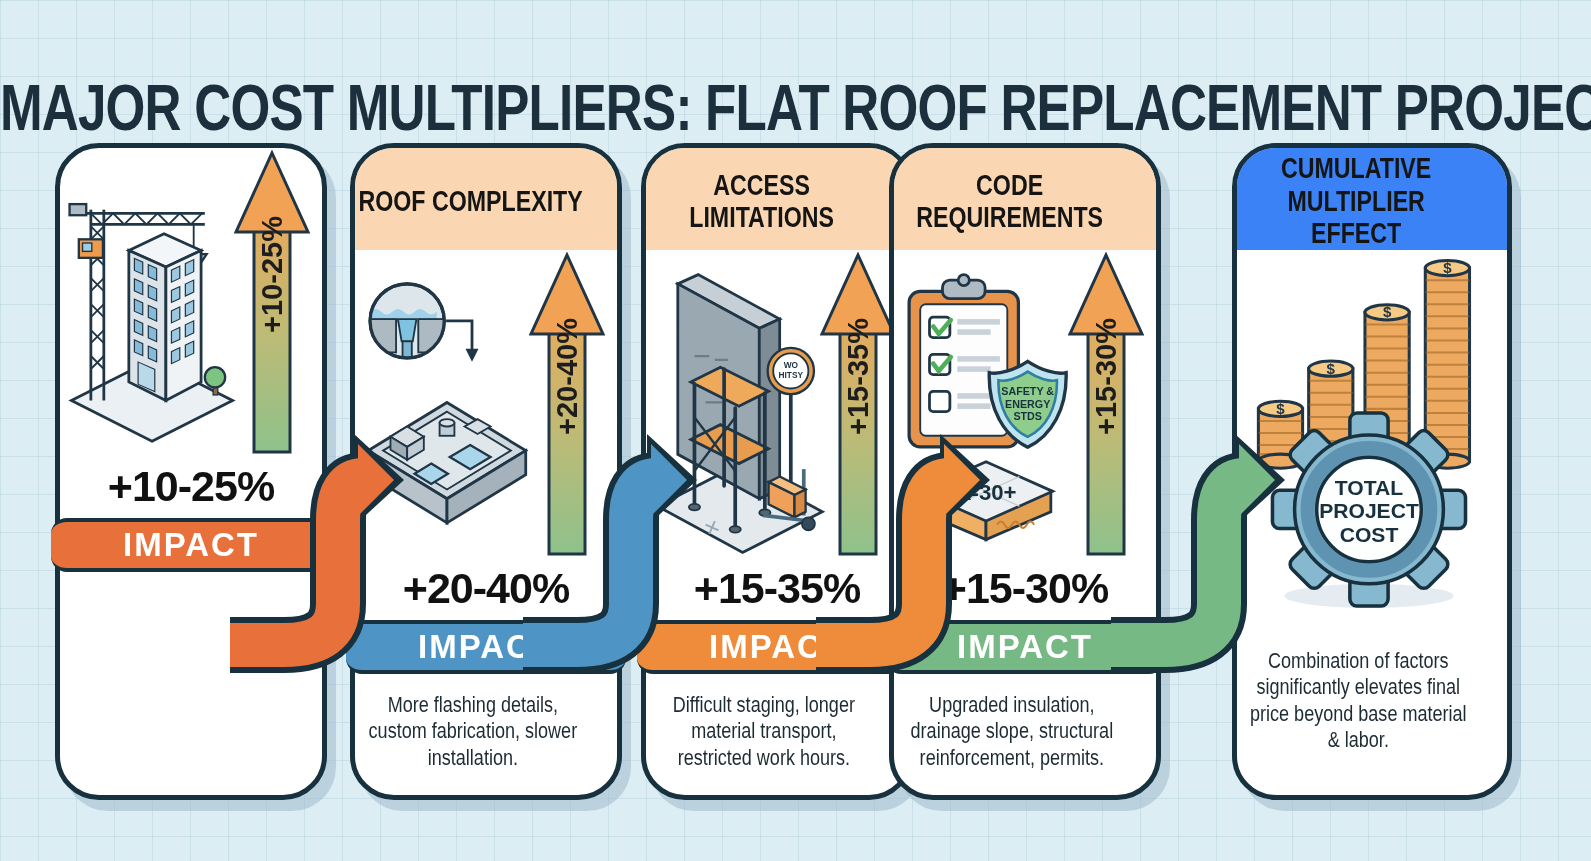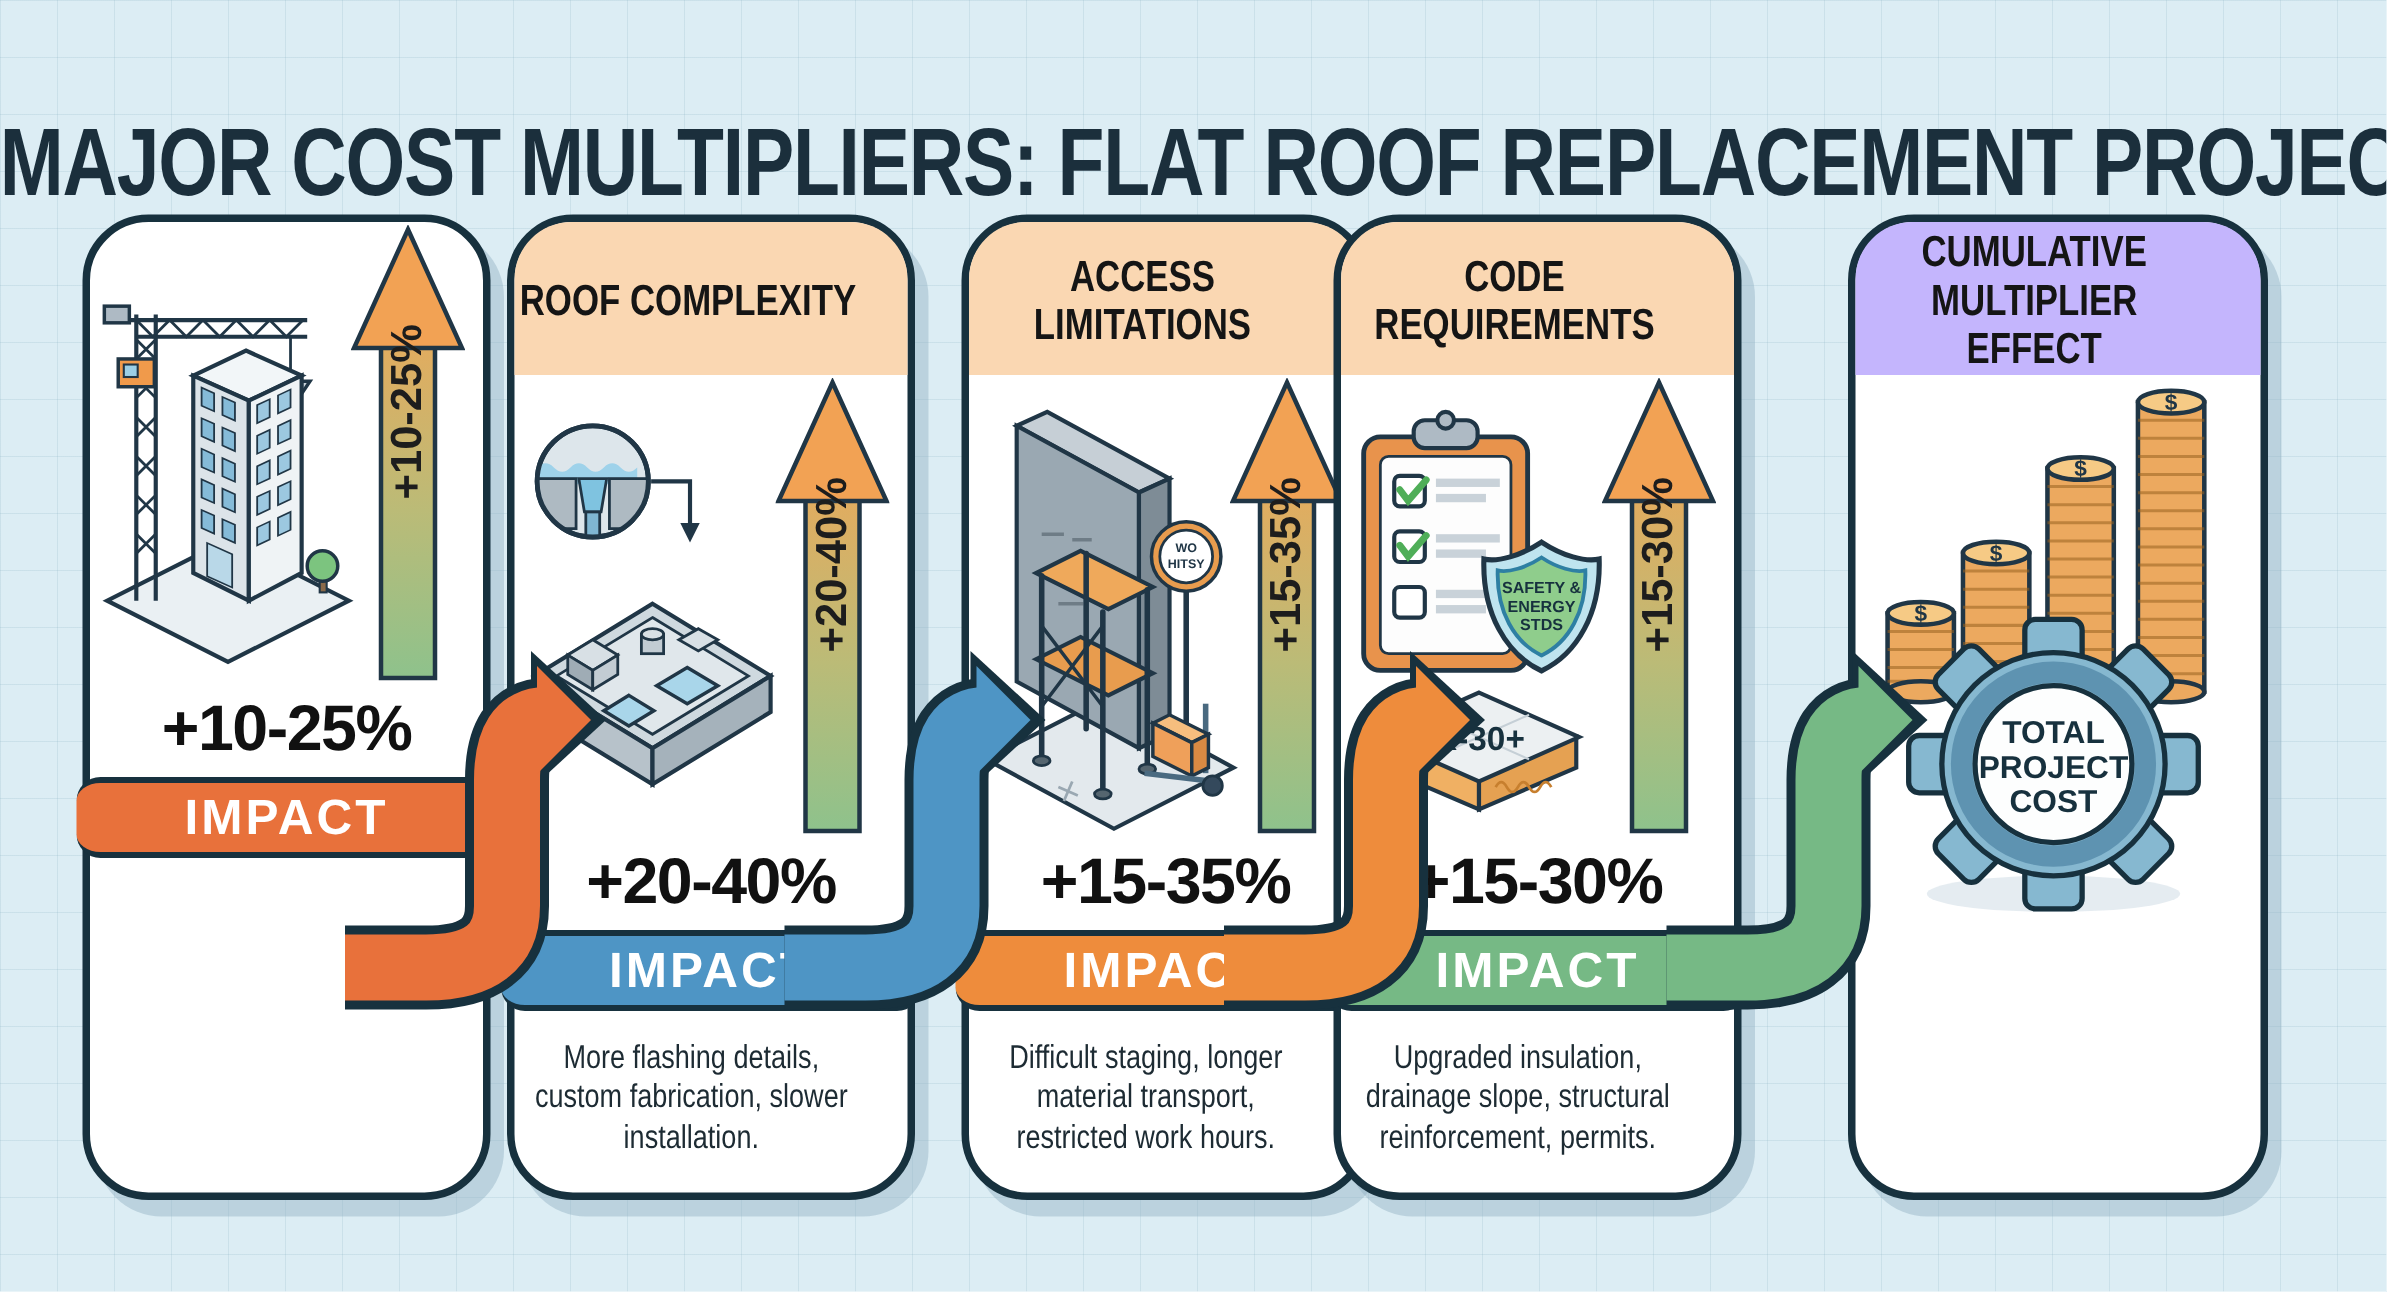--- a/index.html
+++ b/index.html
@@ -11,24 +11,24 @@
       linear-gradient(90deg, rgba(150,185,200,.25) 1px, transparent 1px);
     background-size:38px 38px;}
   .squeeze-t{display:block;transform:scaleX(.80);width:125%;margin-left:-12.5%;white-space:nowrap;}
   .squeeze-h{display:block;transform:scaleX(.80);width:125%;margin-left:-12.5%;}
   .squeeze-d{display:block;transform:scaleX(.82);width:122%;margin-left:-11%;}
   .main-title{position:absolute;top:28px;left:0;right:0;text-align:center;
     font-size:64px;font-weight:bold;color:#1B2F3C;letter-spacing:-1px;}
   .card{position:absolute;top:143px;height:657px;width:272px;background:#fff;
     border:5px solid #17313E;border-radius:44px;box-sizing:border-box;
     box-shadow:9px 11px 0 rgba(147,177,195,.45);display:flex;flex-direction:column;z-index:1;}
-  .c1{left:55px}.c2{left:338px}.c3{left:641px}.c4{left:889px}.c5{left:1232px;width:280px}
+  .c1{left:55px}.c2{left:350px}.c3{left:641px}.c4{left:889px}.c5{left:1232px;width:280px}
   .hdr{height:102px;flex:none;border-radius:38px 38px 0 0;display:flex;align-items:center;justify-content:center;
     text-align:center;font-size:29px;font-weight:bold;color:#151515;line-height:1.12;padding:4px 6px 0 6px;box-sizing:border-box;}
-  .hdr-peach{background:#FAD7B2}.hdr-blue{background:#c4b5fd}
+  .hdr-peach{background:#FAD7B2}.hdr-blue{background:#3b82f6}
   .fig{flex:none;height:312px;position:relative;text-align:right;}
   .fig5{flex:none;height:362px;position:relative;text-align:center;}
   .figsvg{position:absolute;left:4px;top:2px;}
   .varrow{position:absolute;right:12px;top:2px;width:76px;height:306px;}
   .varrow-label{position:absolute;inset:0;display:flex;align-items:center;justify-content:center;}
   .varrow-label span{transform:rotate(-90deg);white-space:nowrap;font-size:29px;font-weight:bold;color:#1d1d1d;margin-bottom:58px;}
   .pct{flex:none;height:56px;text-align:center;font-size:43px;font-weight:bold;color:#111;letter-spacing:-1px;line-height:52px;}
   .band{flex:none;height:54px;margin:2px -9px 0 -9px;border-top:4px solid #17313E;border-bottom:4px solid #17313E;
     border-radius:16px;display:flex;align-items:center;justify-content:center;
     color:#fff;font-size:33px;font-weight:bold;letter-spacing:2px;box-sizing:border-box;}
@@ -330,20 +330,23 @@
           </g>
           <circle r="74" fill="#86B8D0" stroke="#17313E" stroke-width="3.5"></circle>
           <circle r="61" fill="none" stroke="#5E93B1" stroke-width="14"></circle>
           <circle r="52" fill="#FDFEFE" stroke="#17313E" stroke-width="3.5"></circle>
           <text x="0" y="-14" text-anchor="middle" font-size="21" font-weight="bold" fill="#17313E">TOTAL</text>
           <text x="0" y="9" text-anchor="middle" font-size="21" font-weight="bold" fill="#17313E">PROJECT</text>
           <text x="0" y="32" text-anchor="middle" font-size="21" font-weight="bold" fill="#17313E">COST</text>
         </g>
       </svg>
     </div>
+    <div class="desc">
+        <span class="squeeze-d">Combination of factors significantly elevates final price beyond base material &amp; labor.</span>
+      </div>
   </div>
 
   <svg class="conn" style="left:260px" width="170" height="280" viewBox="0 0 170 280">
     <path class="conn-o" d="M-30,237 H24 Q78,237 78,196 L78,112 Q78,72 104,72"></path>
     <polygon class="conn-ho" points="94,26 144,72 94,118"></polygon>
     <path class="conn-c" d="M-30,237 H24 Q78,237 78,196 L78,112 Q78,72 104,72" stroke="#E8713B"></path>
     <polygon points="98,36 134,72 98,108" fill="#E8713B"></polygon>
   </svg>
   <svg class="conn" style="left:553px" width="170" height="280" viewBox="0 0 170 280">
     <path class="conn-o" d="M-30,237 H24 Q78,237 78,196 L78,112 Q78,72 104,72"></path>

